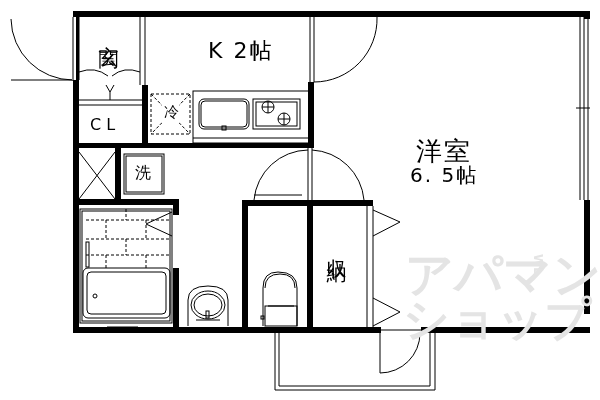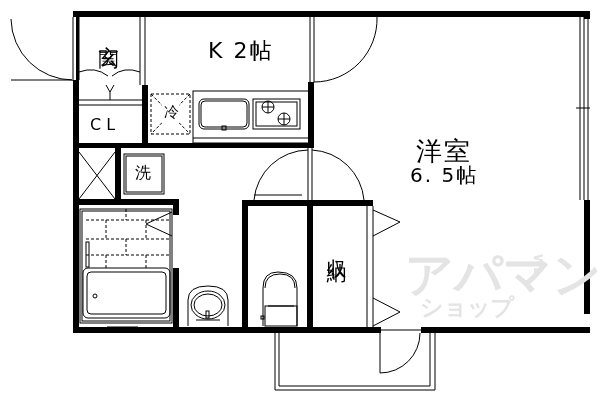--- a/index.html
+++ b/index.html
@@ -160,21 +160,21 @@
     <line x1="430" y1="333" x2="430" y2="386"></line>
     <line x1="380" y1="333" x2="380" y2="373"></line>
     <path d="M380 373 A40 40 0 0 0 420 333"></path>
   </g>
   <rect x="381" y="327" width="40" height="6" fill="#fff"></rect>
   <line x1="381" y1="330" x2="421" y2="330" stroke="#000" stroke-width="1"></line>
 </svg>
 
 <div class="wm" style="left:405px;top:250px;font-size:48px;">アパマン</div>
 <div class="wm" style="left:532px;top:254px;font-size:12px;writing-mode:vertical-rl;">WL</div>
-<div class="wm" style="left:420px;top:296px;font-size:23px;">ショップ</div>
+<div class="wm" style="left:403px;top:296px;font-size:46px;">ショップ</div>
 
 <div class="lbl vert" style="left:99px;top:30px;font-size:20px;">玄関</div>
 <div class="lbl" style="left:90px;top:117px;font-size:16px;">C L</div>
 <div class="lbl" style="left:188px;top:40px;font-size:22px;letter-spacing:2px;margin-left:20px;">K 2帖</div>
 <div class="lbl" style="left:164px;top:105px;font-size:15px;">冷</div>
 <div class="lbl" style="left:135px;top:165px;font-size:16px;">洗</div>
 <div class="lbl" style="left:416px;top:112px;font-size:26px;letter-spacing:2px;margin-top:26px;">洋室</div>
 <div class="lbl" style="left:410px;top:165px;font-size:20px;letter-spacing:2px;">6. 5帖</div>
 <div class="lbl vert" style="left:327px;top:243px;font-size:20px;">収納</div>
 

